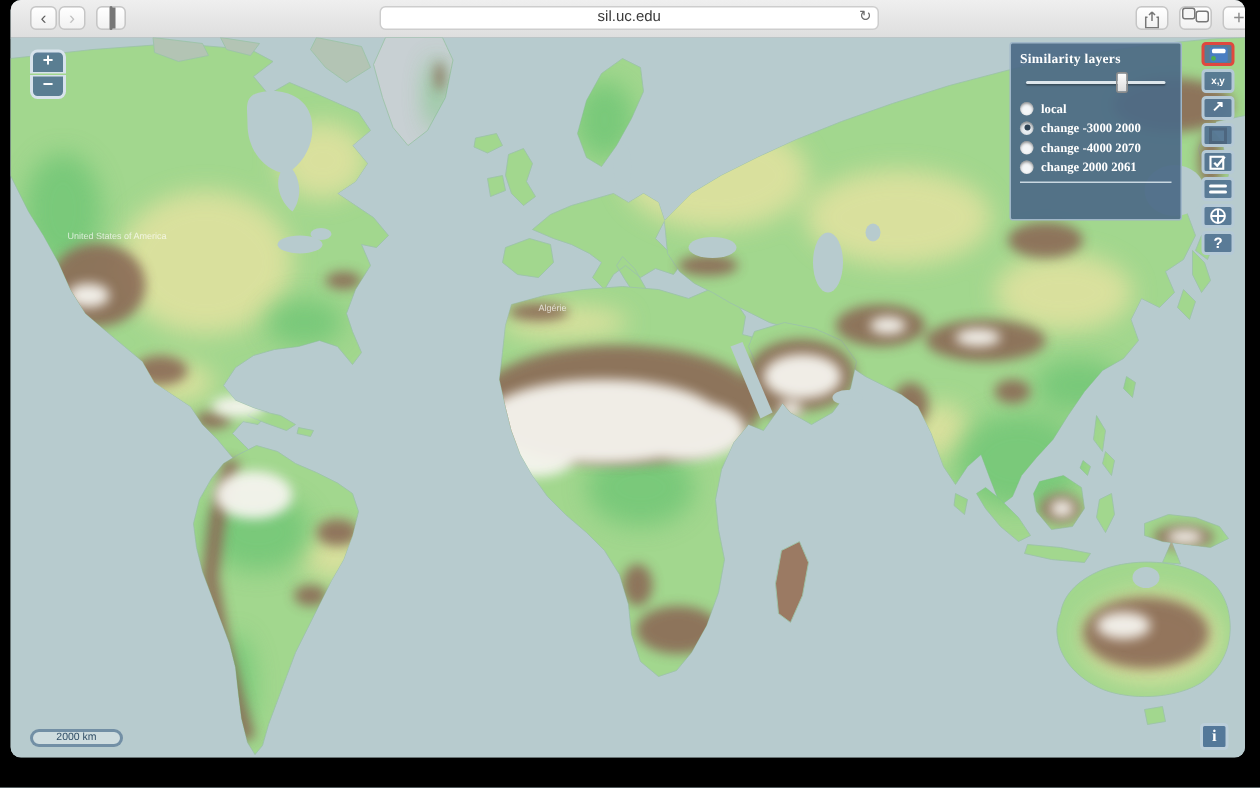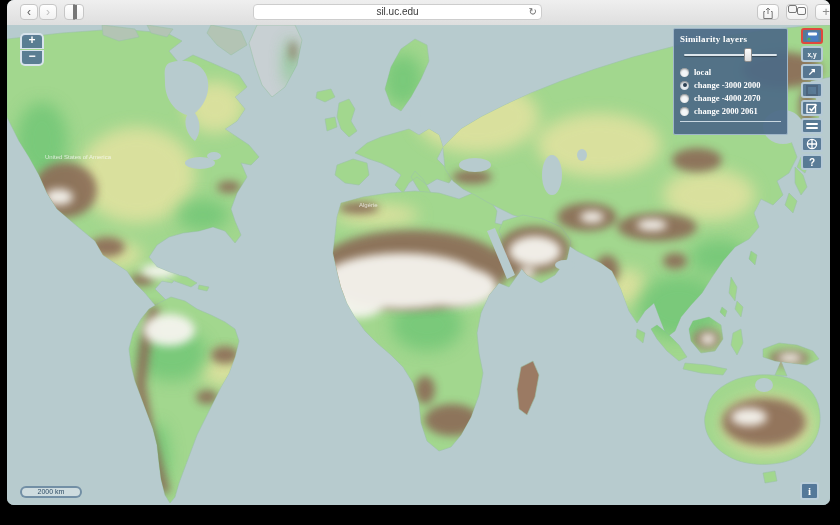--- a/index.html
+++ b/index.html
@@ -11,21 +11,21 @@
   .chrome{position:relative;height:25px;background:linear-gradient(#efefef,#dedede);
           border-bottom:1px solid #b2b2b2;}
   .nav-btn{position:absolute;top:4px;width:18px;height:16px;border:1px solid #c6c6c6;
            background:linear-gradient(#ffffff,#f1f1f1);border-radius:4px;color:#5f5f5f;
            font-size:12px;line-height:14px;text-align:center;cursor:default;box-sizing:border-box;}
   .btn-back{left:13px;}
   .btn-fwd{left:32px;color:#c0c0c0;}
   .btn-side{left:57px;width:20px;}
   .side-glyph{width:10px;height:8px;border:1px solid #777;border-radius:1px;margin:3px auto 0;position:relative;}
   .side-glyph::after{content:'';position:absolute;left:0;top:0;bottom:0;width:3px;background:#777;}
-  .addr{position:absolute;left:246px;top:4px;width:289px;height:16px;background:#fff;
+  .addr{position:absolute;left:246px;top:4px;width:333px;height:16px;background:#fff;
         border:1px solid #cdcdcd;border-radius:4px;box-sizing:border-box;
         font-size:10px;color:#3a3a3a;text-align:center;line-height:14px;}
   .reload{position:absolute;right:4px;top:0;font-size:10px;color:#6d6d6d;line-height:14px;}
   .btn-share{left:750px;width:22px;}
   .share-glyph{display:block;margin:2px auto 0;}
   .btn-tabs{left:779px;width:22px;}
   .tabs-glyph{position:relative;width:11px;height:9px;margin:3px auto 0;}
   .tabs-glyph i{position:absolute;border:1px solid #777;border-radius:2px;background:transparent;display:block;}
   .tabs-glyph i:first-child{left:0;top:2px;width:7px;height:6px;}
   .tabs-glyph i:last-child{right:0;top:0;width:7px;height:6px;background:#f5f5f5;}
@@ -36,21 +36,21 @@
   
   .zoomctl{position:absolute;left:13px;top:8px;width:24px;}
   .zbtn{width:24px;height:16px;background:rgba(84,118,147,.92);border:2px solid rgba(222,233,240,.95);
         box-sizing:border-box;color:#fff;font-weight:bold;font-size:12px;line-height:11px;
         text-align:center;cursor:pointer;}
   .zbtn.zin{border-radius:5px 5px 0 0;border-bottom-width:1px;}
   .zbtn.zout{border-radius:0 0 5px 5px;border-top-width:1px;margin-top:1px;}
   
   .panel{position:absolute;left:666px;top:3px;width:115px;box-sizing:border-box;
          background:rgba(76,107,134,.93);border:1px solid #9fb6c8;border-radius:2px;
-         padding:5px 6px 8px;color:#fff;font-family:"Liberation Serif",serif;}
+         padding:5px 6px 20px;color:#fff;font-family:"Liberation Serif",serif;}
   .ptitle{font-size:9px;font-weight:bold;letter-spacing:.2px;}
   .slider{position:relative;height:16px;margin:3px 2px 4px;}
   .strack{position:absolute;left:2px;right:2px;top:7px;height:2px;background:#dde6ec;
           box-shadow:0 1px 1px rgba(0,0,0,.35);border-radius:1px;}
   .shandle{position:absolute;left:62px;top:1px;width:8px;height:14px;background:linear-gradient(#fdfdfd,#dcdcdc);
            border:1px solid #8c8c8c;border-radius:2px;box-sizing:border-box;cursor:pointer;}
   .opt{display:flex;align-items:center;margin:3px 0;cursor:pointer;}
   .radio{width:9px;height:9px;border-radius:50%;background:#f4f6f8;flex:0 0 auto;
          box-shadow:inset 0 1px 2px rgba(0,0,0,.45);position:relative;}
   .radio.checked{background:#e8edf1;}

